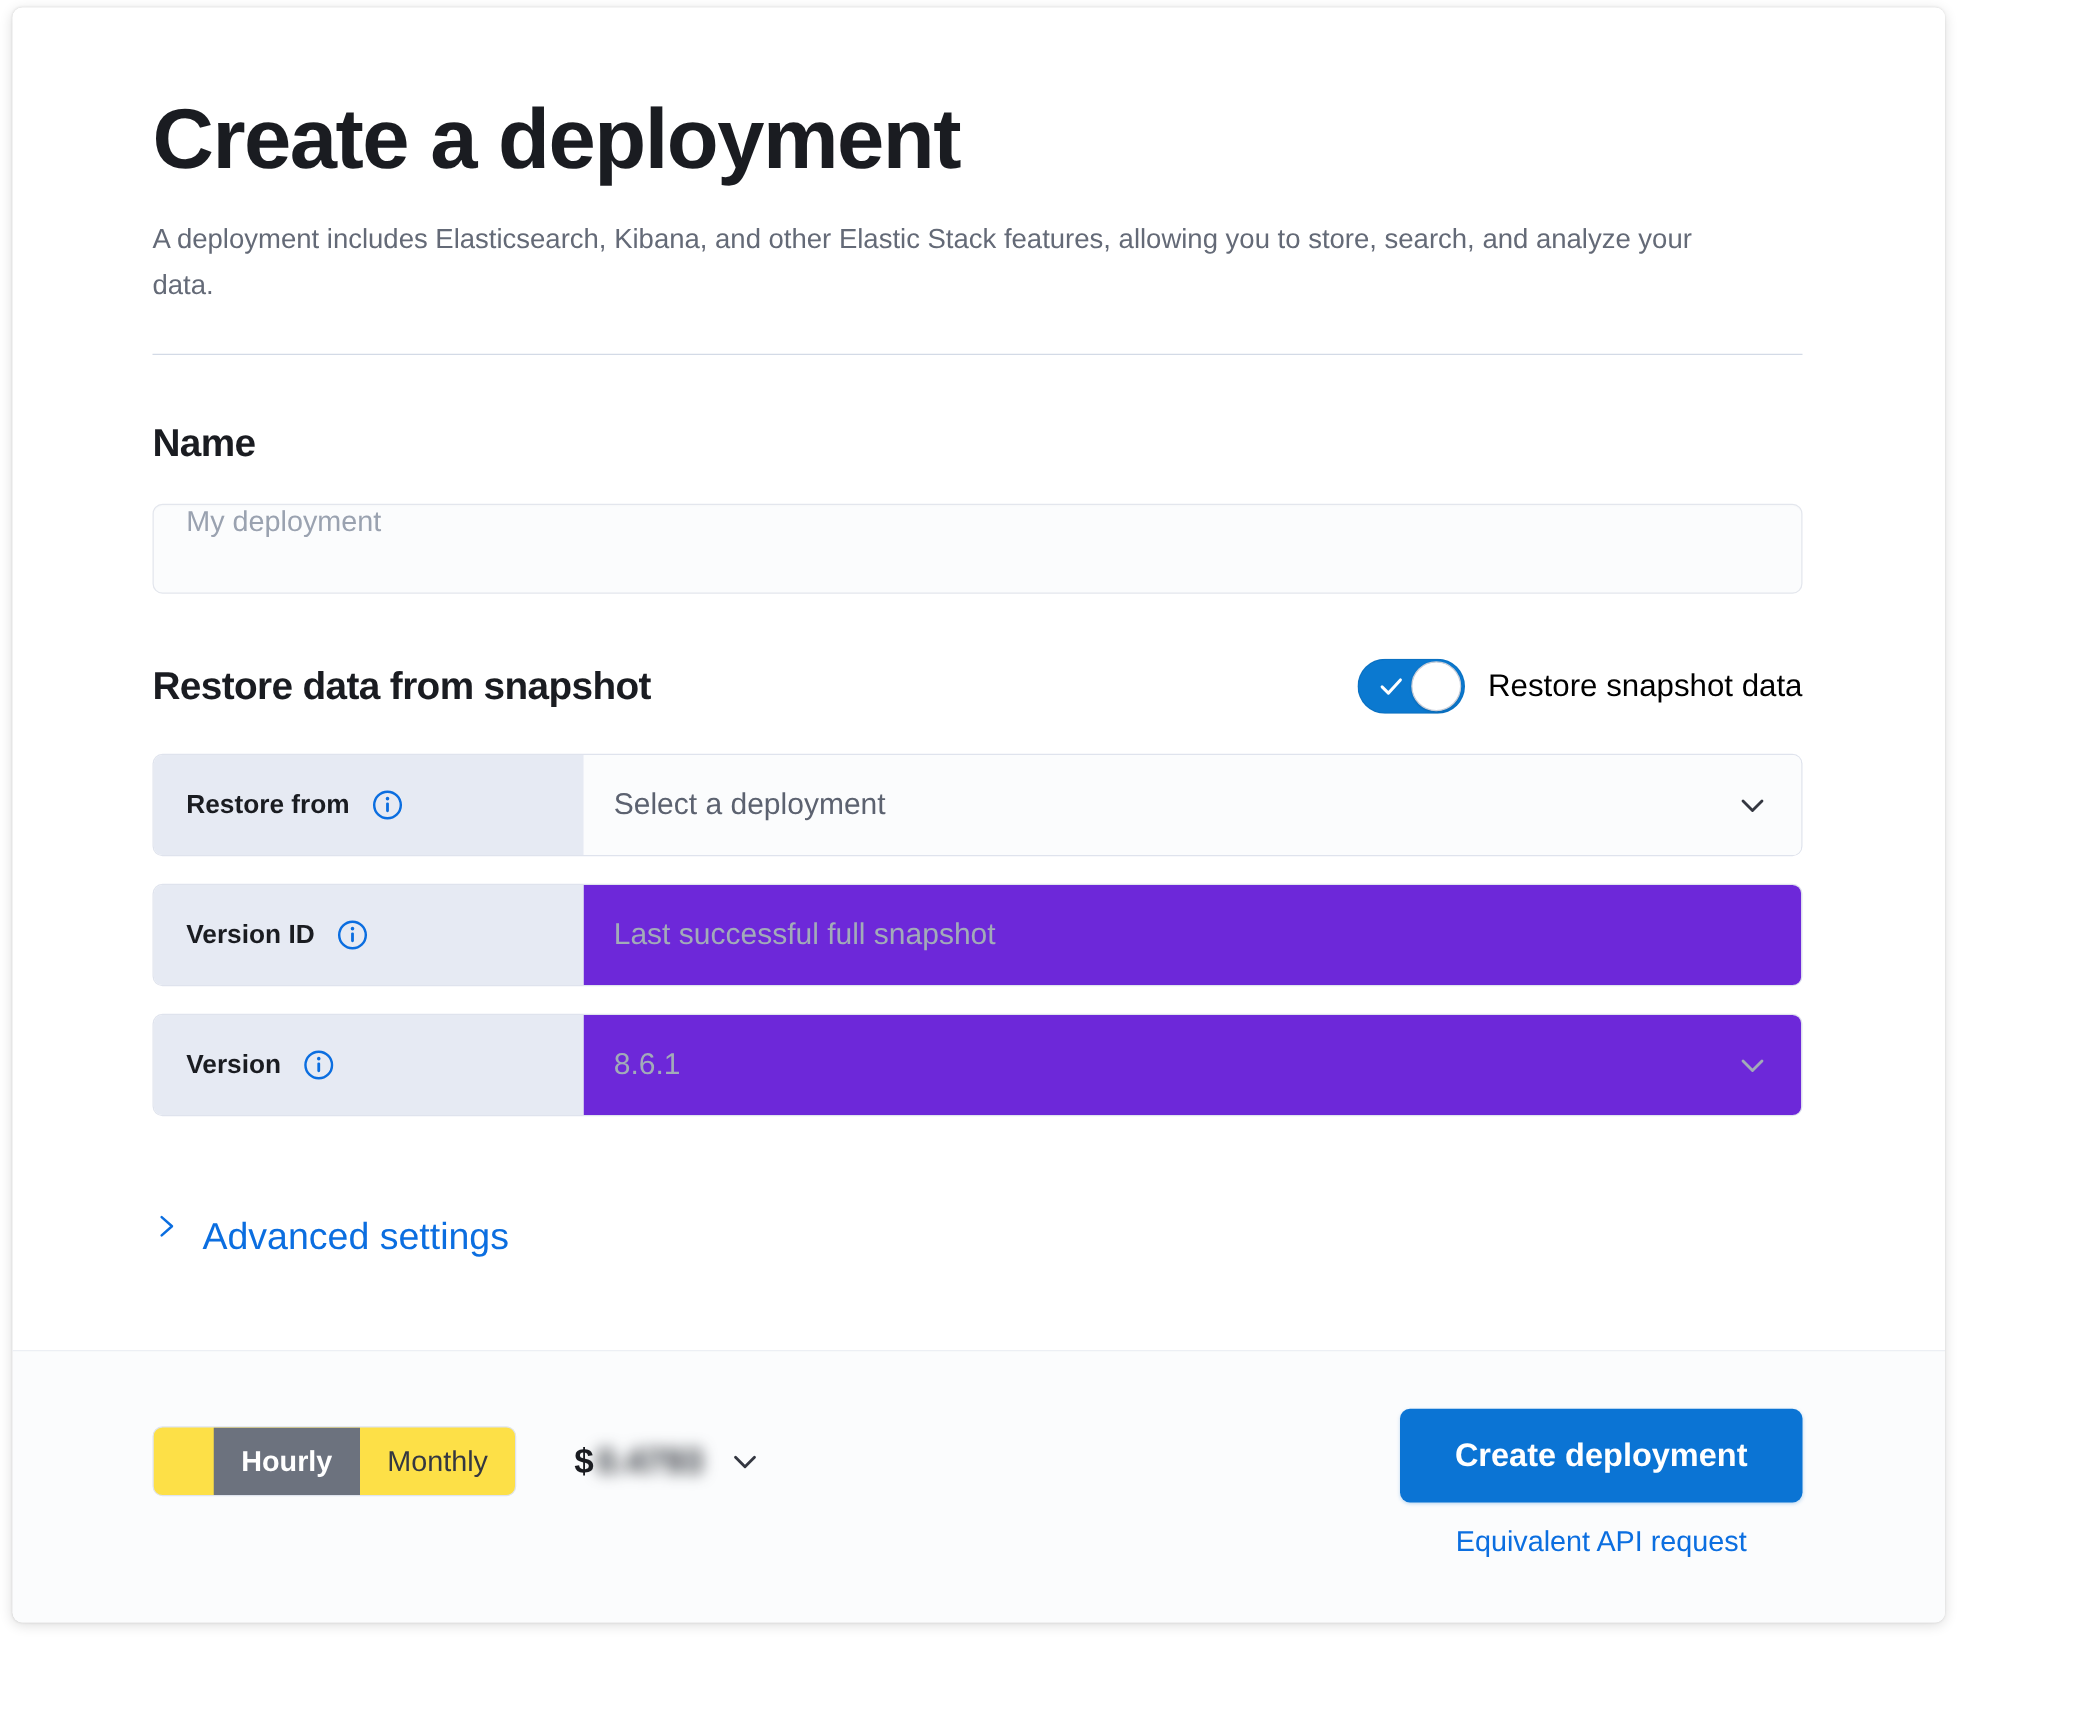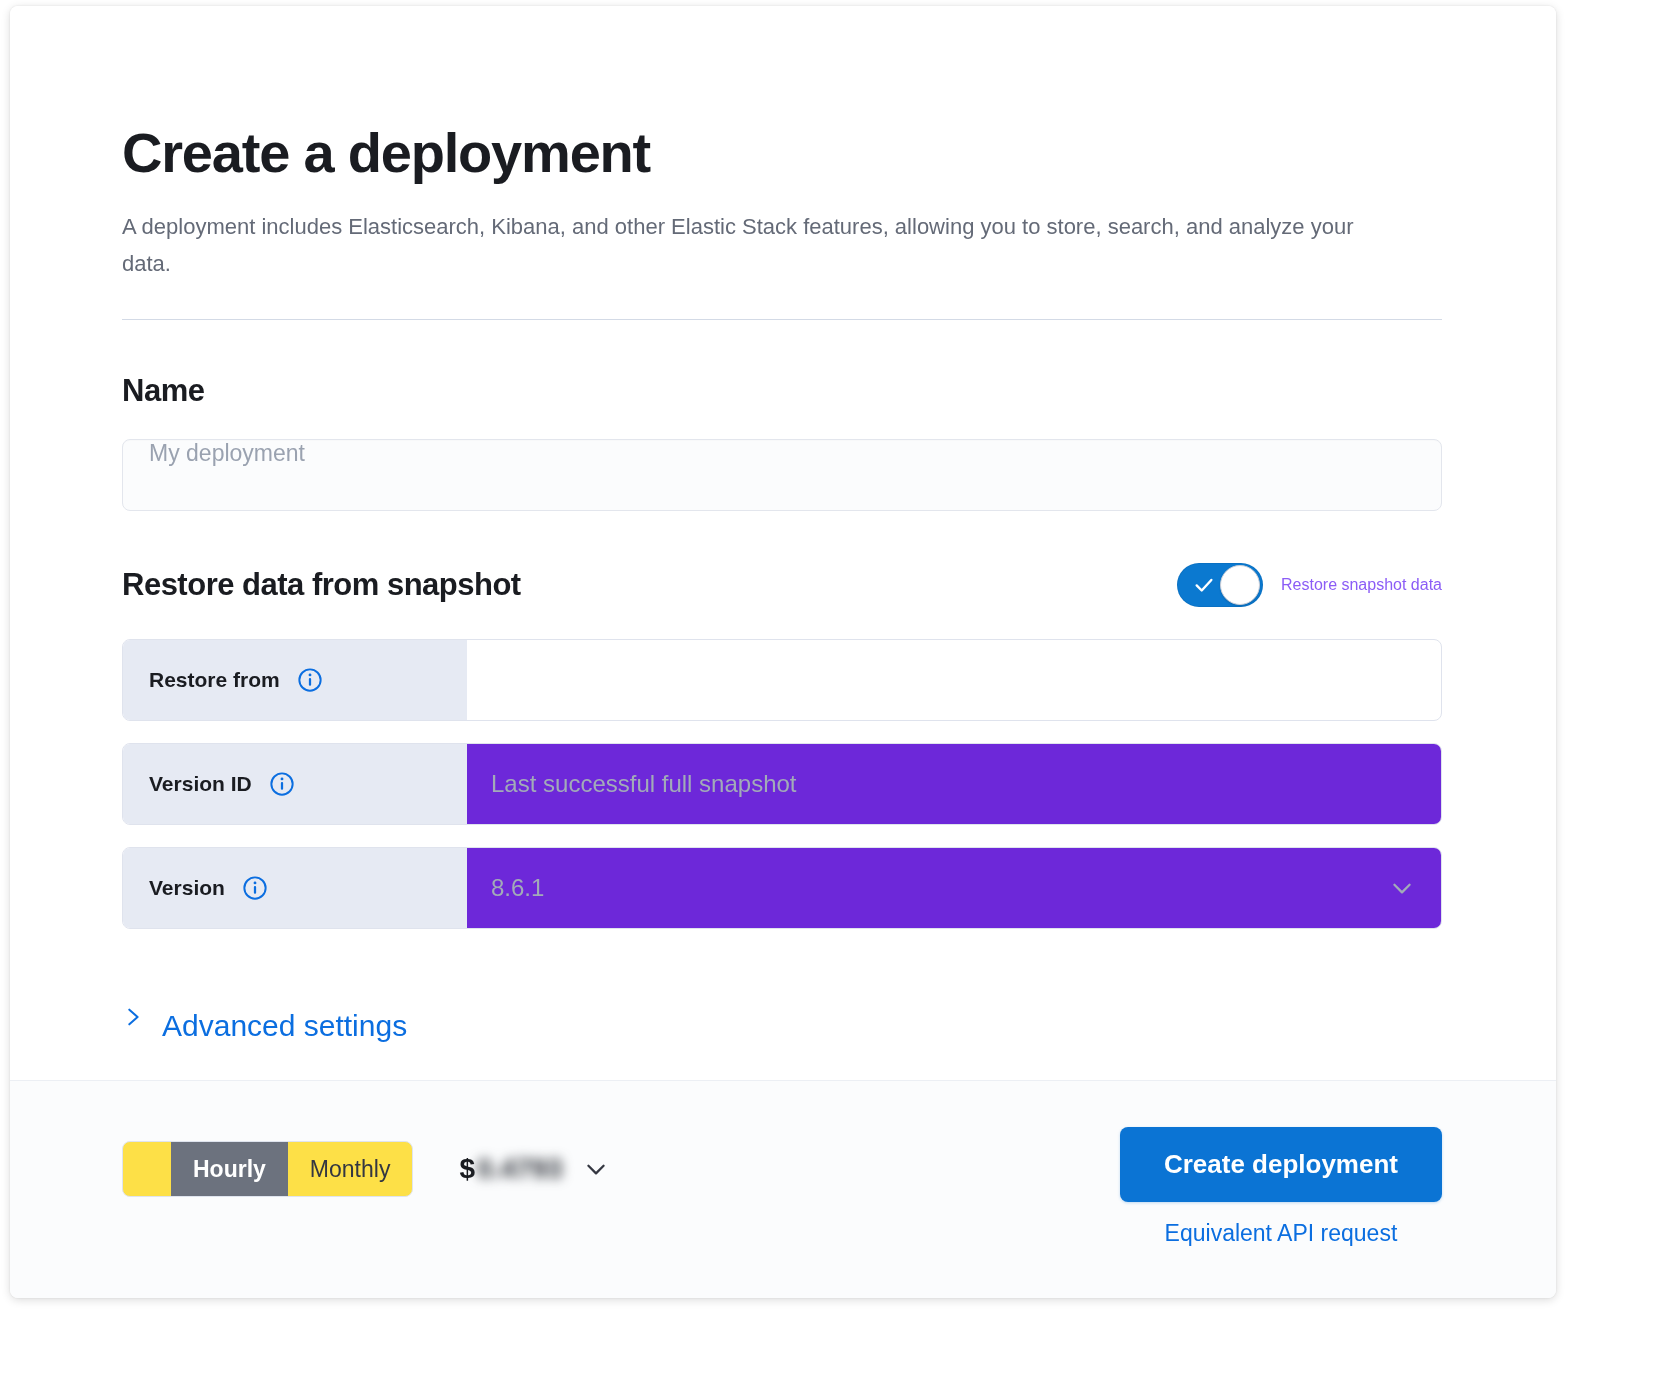--- a/index.html
+++ b/index.html
@@ -33,22 +33,22 @@
 
   .inner {
     position: absolute;
     left: 112px;
     top: 0;
     width: 1320px;
   }
 
   
   .page-title {
-    margin-top: 118px;
-    font-size: 56px;
+    margin-top: 70px;
+    font-size: 68px;
     font-weight: 700;
     letter-spacing: -1.2px;
     color: #1a1c21;
     line-height: 1.05;
   }
   .page-desc {
     margin-top: 26px;
     font-size: 22px;
     line-height: 1.68;
     color: #646a77;
@@ -119,22 +119,22 @@
     right: 2px;
     top: 1px;
     width: 40px;
     height: 40px;
     border-radius: 50%;
     background: #ffffff;
     border: 1px solid #c9ced8;
     box-shadow: 0 1px 2px rgba(0,0,0,0.14);
   }
   .toggle-label {
-    font-size: 16px;
-    color: #8b5cf6;
+    font-size: 25px;
+    color: #000000;
   }
 
   
   .form-row {
     margin-top: 22px;
     width: 1320px;
     height: 82px;
     display: flex;
     border-radius: 8px;
     overflow: hidden;
@@ -316,20 +316,26 @@
       
       <div class="form-row first">
         <div class="row-label">
           <span class="label-text">Restore from</span>
           <svg class="info-icon" viewBox="0 0 16 16">
             <circle cx="8" cy="8" r="7.1" fill="none" stroke="#0b6ee0" stroke-width="1.3"></circle>
             <circle cx="8" cy="4.6" r="0.95" fill="#0b6ee0"></circle>
             <rect x="7.25" y="6.6" width="1.5" height="5.2" rx="0.7" fill="#0b6ee0"></rect>
           </svg>
         </div>
+        <div class="row-field enabled">
+          <span>Select a deployment</span>
+          <svg class="chev" viewBox="0 0 24 24" fill="none">
+            <path d="M5 9L12 16L19 9" stroke="#343741" stroke-width="2.1" stroke-linecap="round" stroke-linejoin="round"></path>
+          </svg>
+        </div>
       </div>
 
       
       <div class="form-row">
         <div class="row-label">
           <span class="label-text">Version ID</span>
           <svg class="info-icon" viewBox="0 0 16 16">
             <circle cx="8" cy="8" r="7.1" fill="none" stroke="#0b6ee0" stroke-width="1.3"></circle>
             <circle cx="8" cy="4.6" r="0.95" fill="#0b6ee0"></circle>
             <rect x="7.25" y="6.6" width="1.5" height="5.2" rx="0.7" fill="#0b6ee0"></rect>

